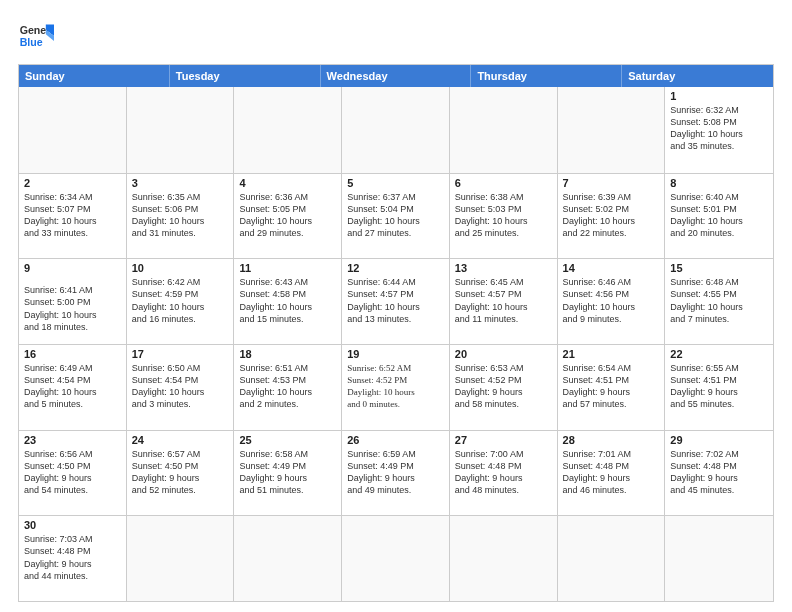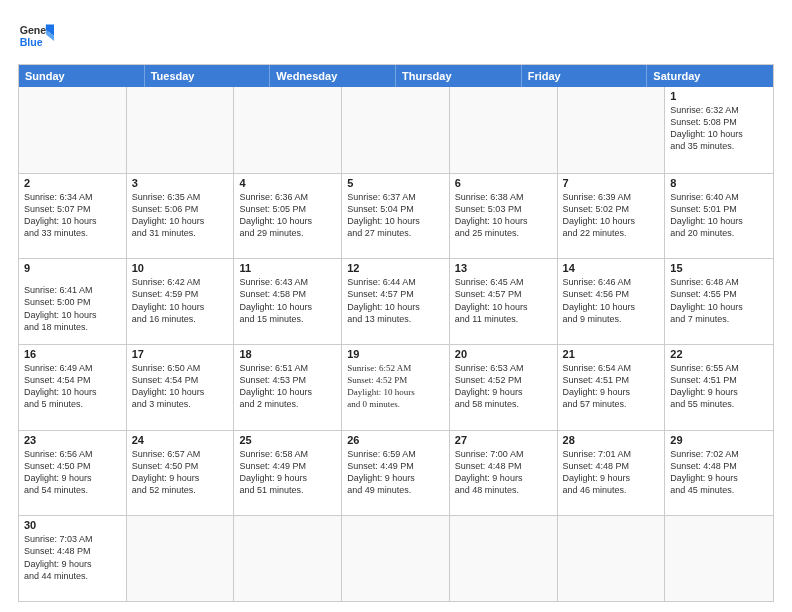--- a/index.html
+++ b/index.html
@@ -46,21 +46,21 @@
       color: #555;
     }
     .calendar {
       flex: 1;
       display: flex;
       flex-direction: column;
       border: 1px solid #ccc;
     }
     .cal-header {
       display: grid;
-      grid-template-columns: repeat(6, 1fr);
+      grid-template-columns: repeat(5, 1fr);
       background: #3a7bd5;
     }
     .cal-header-cell {
       color: #fff;
       font-size: 11px;
       font-weight: bold;
       padding: 5px 6px;
       text-align: left;
       border-right: 1px solid rgba(255,255,255,0.3);
     }
@@ -121,21 +121,20 @@
       <div class="location"></div>
     </div>
   </div>
 
   <div class="calendar">
     <div class="cal-header">
     <div class="cal-header-cell">Sunday</div>
         <div class="cal-header-cell">Tuesday</div>
         <div class="cal-header-cell">Wednesday</div>
         <div class="cal-header-cell">Thursday</div>
-        <div class="cal-header-cell">Friday</div>
         <div class="cal-header-cell">Saturday</div>
       </div>
     <div class="cal-body">
     <div class="cal-week">
           <div class="cal-cell empty"></div>
           <div class="cal-cell empty"></div>
           <div class="cal-cell empty"></div>
           <div class="cal-cell empty"></div>
           <div class="cal-cell empty"></div>
           <div class="cal-cell empty"></div>

